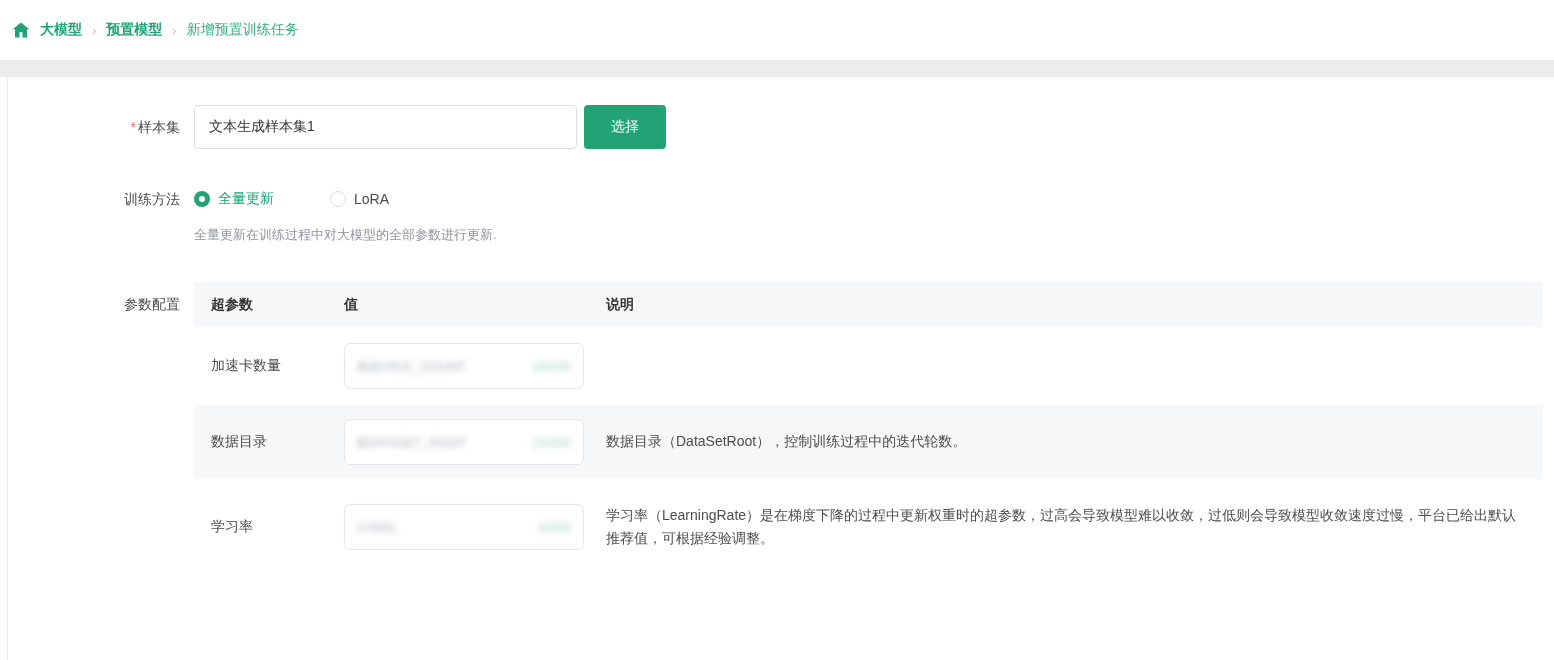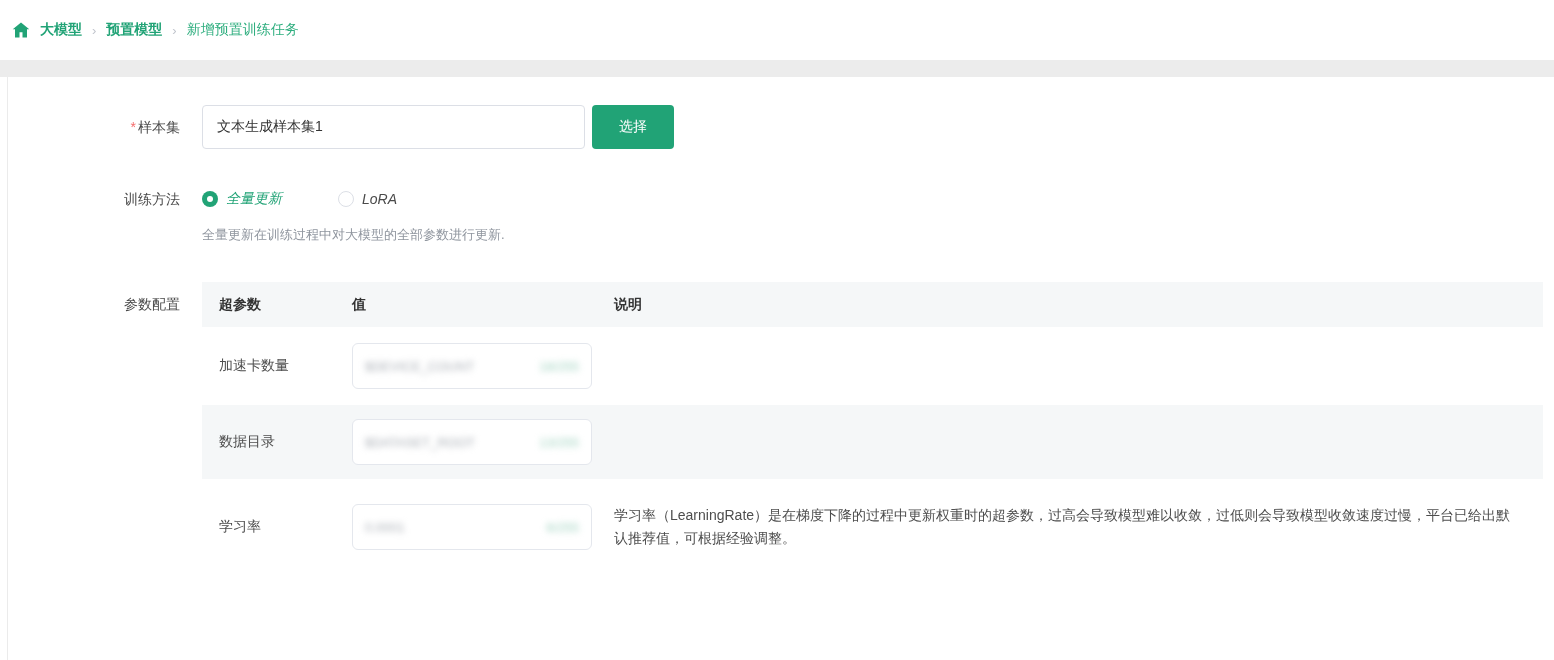--- a/index.html
+++ b/index.html
@@ -12,21 +12,21 @@
   .crumb-link { color:#21a376; font-weight:bold; cursor:pointer; }
   .crumb-current { color:#2fae7f; font-weight:normal; }
   .crumb-sep { color:#c0c4cc; margin:0 10px; font-size:13px; }
 
   
   .divider-band { height:17px; background:#ececec; }
 
   
   .panel { background:#fff; margin-left:7px; border-left:1px solid #ebebeb; height:583px; }
 
-  .frow { display:flex;gap:8px; }
+  .frow { display:flex; }
   .flabel { width:186px; min-width:186px; text-align:right; padding-right:14px;
             color:#4a4a4a; font-size:14px; }
   .req { color:#f56c6c; margin-right:2px; }
 
   
   .row-sample { padding-top:28px; }
   .row-sample .flabel { line-height:44px; }
   .sample-input { width:383px; height:44px; border:1px solid #dcdfe6; border-radius:4px;
                   padding:0 14px; font-size:14px; color:#333; outline:none; }
   .select-btn { width:82px; height:44px; margin-left:7px; background:#21a376; color:#fff;
@@ -39,21 +39,21 @@
   .mv-btn { width:170px; height:50px; border:1px solid #dcdfe6; border-radius:6px;
             background:#fff; margin-right:19px; font-size:14px; color:#8a9099;
             cursor:pointer; font-family:"Liberation Sans", sans-serif; }
   .mv-btn.selected { border:1px solid #21a376; color:#4fb996; }
   .mv-btn span { filter:blur(4px); letter-spacing:1px; }
   .helper { margin-top:12px; font-size:13px; color:#8f959e; }
 
   
   .row-train { margin-top:40px; }
   .row-train .flabel { line-height:20px; }
-  .radio-line { display:flex; align-items:center; height:20px;font-style:italic; }
+  .radio-line { display:flex; align-items:center; height:20px; }
   .radio { width:16px; height:16px; border-radius:50%; cursor:pointer; position:relative; }
   .radio.on { background:#21a376; }
   .radio.on::after { content:""; position:absolute; left:5px; top:5px; width:6px; height:6px;
                      border-radius:50%; background:#fff; }
   .radio.off { background:#fff; border:1px solid #dcdfe6; }
   .radio-label { margin-left:8px; font-size:14px; cursor:pointer; }
   .radio-label.on { color:#21a376; }
   .radio-label.off { color:#4a4a4a; }
   .radio-gap { width:56px; }
   .helper2 { margin-top:17px; font-size:13px; color:#8f959e; }
@@ -141,20 +141,21 @@
       </div>
 
       <div class="trow r2">
         <div class="col-name">数据目录</div>
         <div class="col-value">
           <div class="vbox">
             <span class="vtext">$DATASET_ROOT</span>
             <span class="vcount">13/255</span>
           </div>
         </div>
+        <div class="col-desc desc">数据目录（DataSetRoot），控制训练过程中的迭代轮数。</div>
       </div>
 
       <div class="trow r3">
         <div class="col-name">学习率</div>
         <div class="col-value">
           <div class="vbox">
             <span class="vtext">0.0001</span>
             <span class="vcount">6/255</span>
           </div>
         </div>

